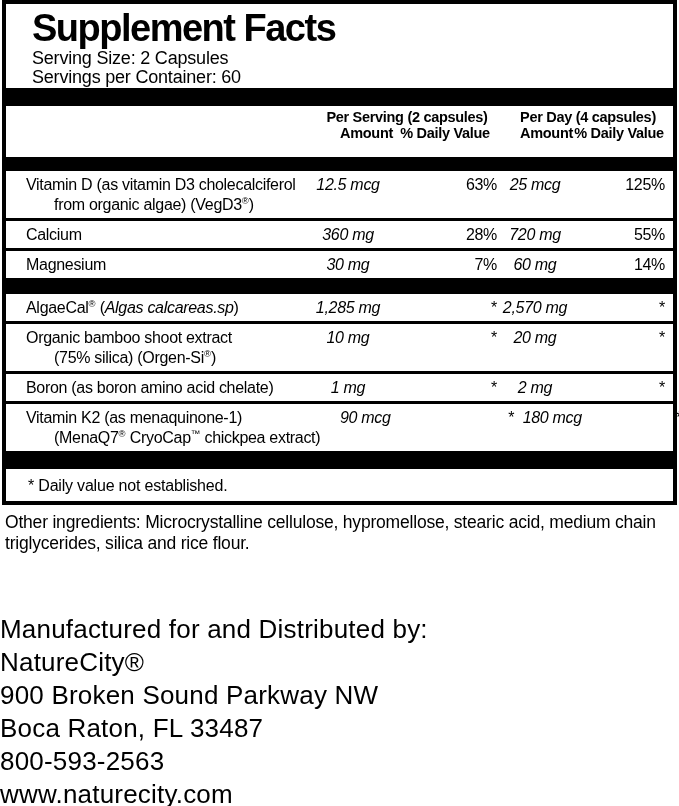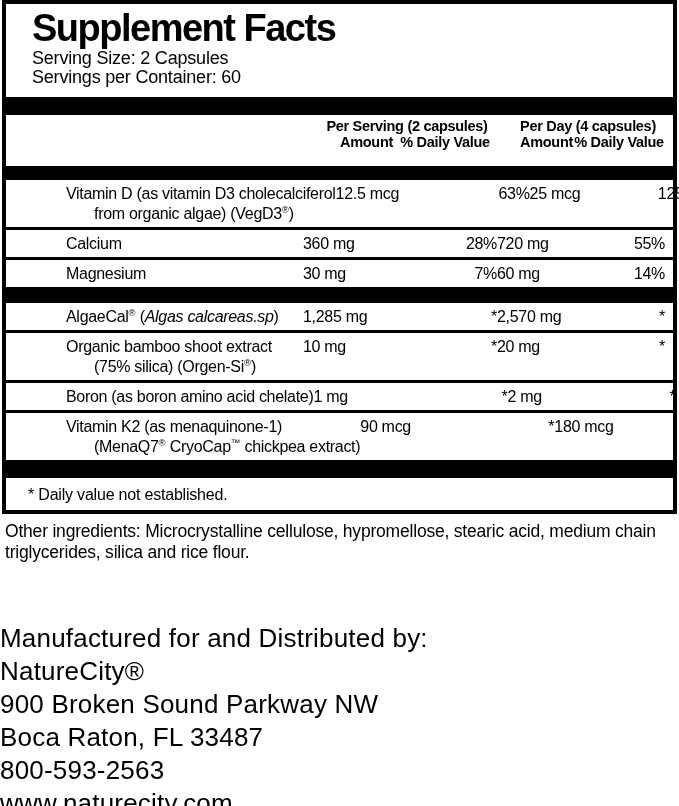--- a/index.html
+++ b/index.html
@@ -6,38 +6,38 @@
   body{
     width:679px;height:806px;overflow:hidden;
     background:#ffffff;color:#000;
     font-family:"Liberation Sans", sans-serif;
     -webkit-font-smoothing:antialiased;
   }
   .panel{
     margin:0 0 0 2px;width:675px;box-sizing:border-box;
     border:4px solid #000;background:#fff;
   }
-  .panel-head{padding:7px 10px 10px 26px;}
+  .panel-head{padding:7px 10px 1px 26px;}
   .sf-title{font-size:38px;font-weight:bold;letter-spacing:-1.5px;line-height:34px;}
   .serving-line{font-size:18px;line-height:19px;letter-spacing:-0.2px;}
   .serving-line.first{margin-top:4px;}
   .bar{background:#000;height:18px;}
   .bar.b2{height:14px;}
   .bar.b3{height:16px;}
   .grid{display:grid;grid-template-columns:20px 1fr 90px 104px 76px 92px 8px;}
   .hdr{padding:3px 0 16px;font-weight:bold;font-size:14.5px;line-height:16px;letter-spacing:-0.3px;}
   .hdr .g{grid-column:span 2;text-align:center;padding-left:14px;white-space:nowrap;}
   .hdr .amt{text-align:right;white-space:nowrap;}
   .hdr .dv{text-align:center;white-space:nowrap;}
   .rows .row{padding:4px 0 3px;font-size:16px;line-height:20px;letter-spacing:-0.3px;align-items:start;}
   .rows .row + .row{border-top:3px solid #000;}
-  .nline{white-space:nowrap;margin-left:40px;}
+  .nline{white-space:nowrap;}
   .nline.ind{padding-left:28px;}
   .val{white-space:nowrap;}
-  .val.a{text-align:left;}
+  .val.a{text-align:center;font-style:italic;}
   .val.c{text-align:right;margin-left:36px;}
   sup{font-size:9.5px;vertical-align:super;line-height:0;letter-spacing:0;}
   .footnote-row{padding:8px 0 6px 22px;font-size:16px;letter-spacing:-0.2px;}
   .other{
     margin:7px 4px 0 5px;width:660px;
     font-size:17.5px;line-height:20.5px;letter-spacing:-0.2px;
   }
   .footer{margin-top:60px;font-size:26px;line-height:33px;letter-spacing:0.2px;}
   .footer .bold{font-weight:normal;}
 </style>

